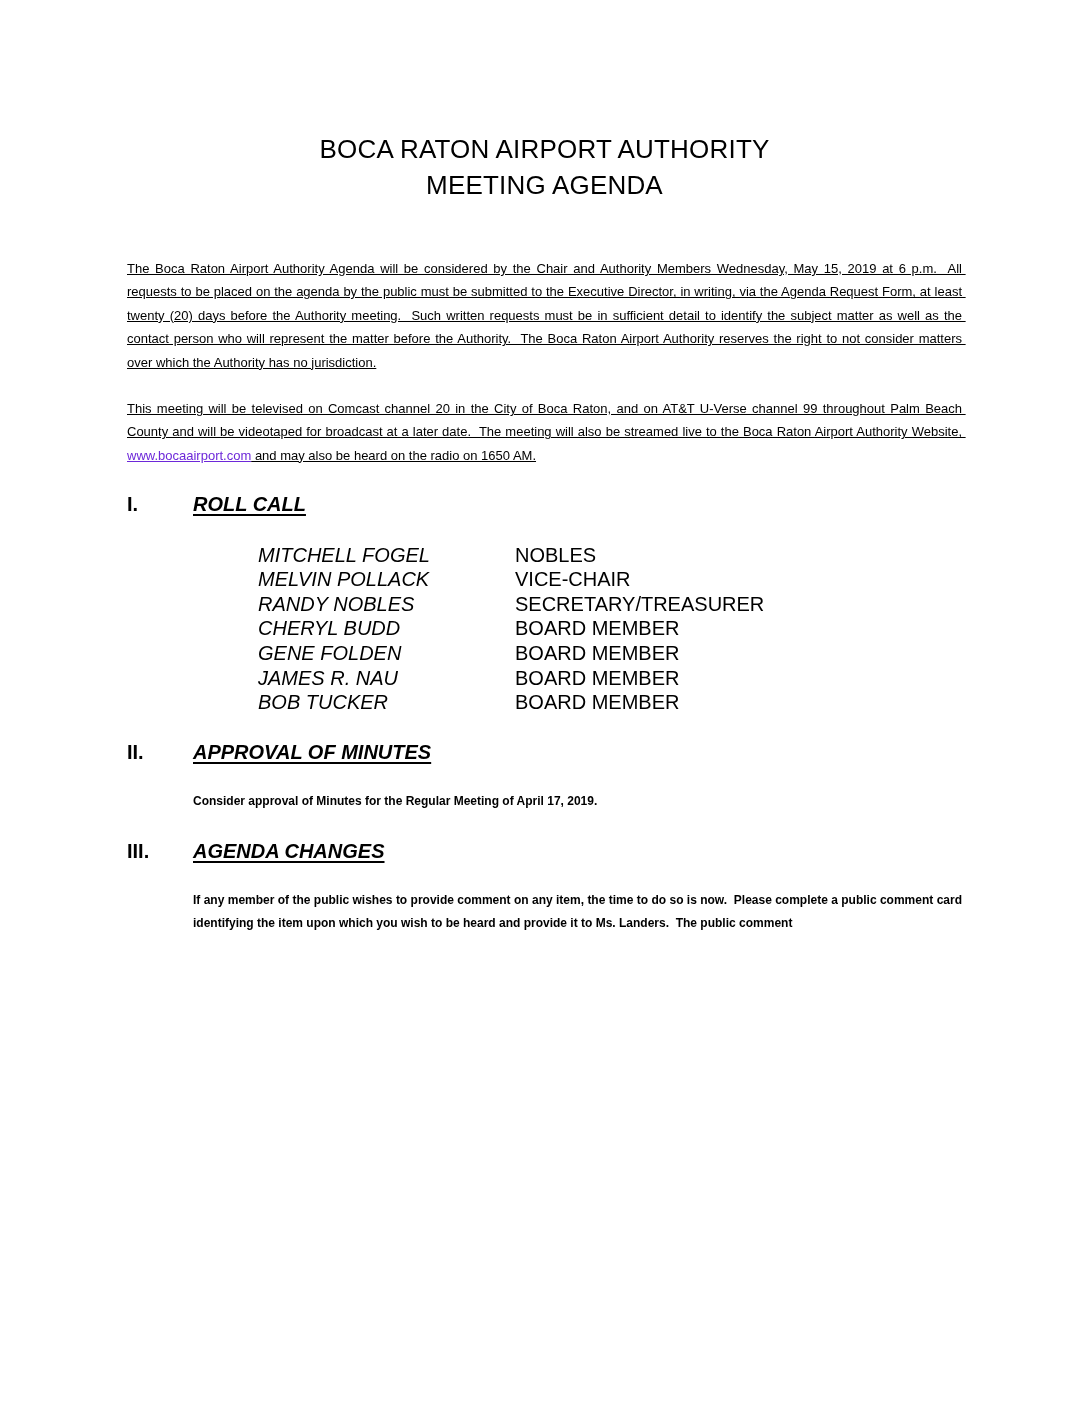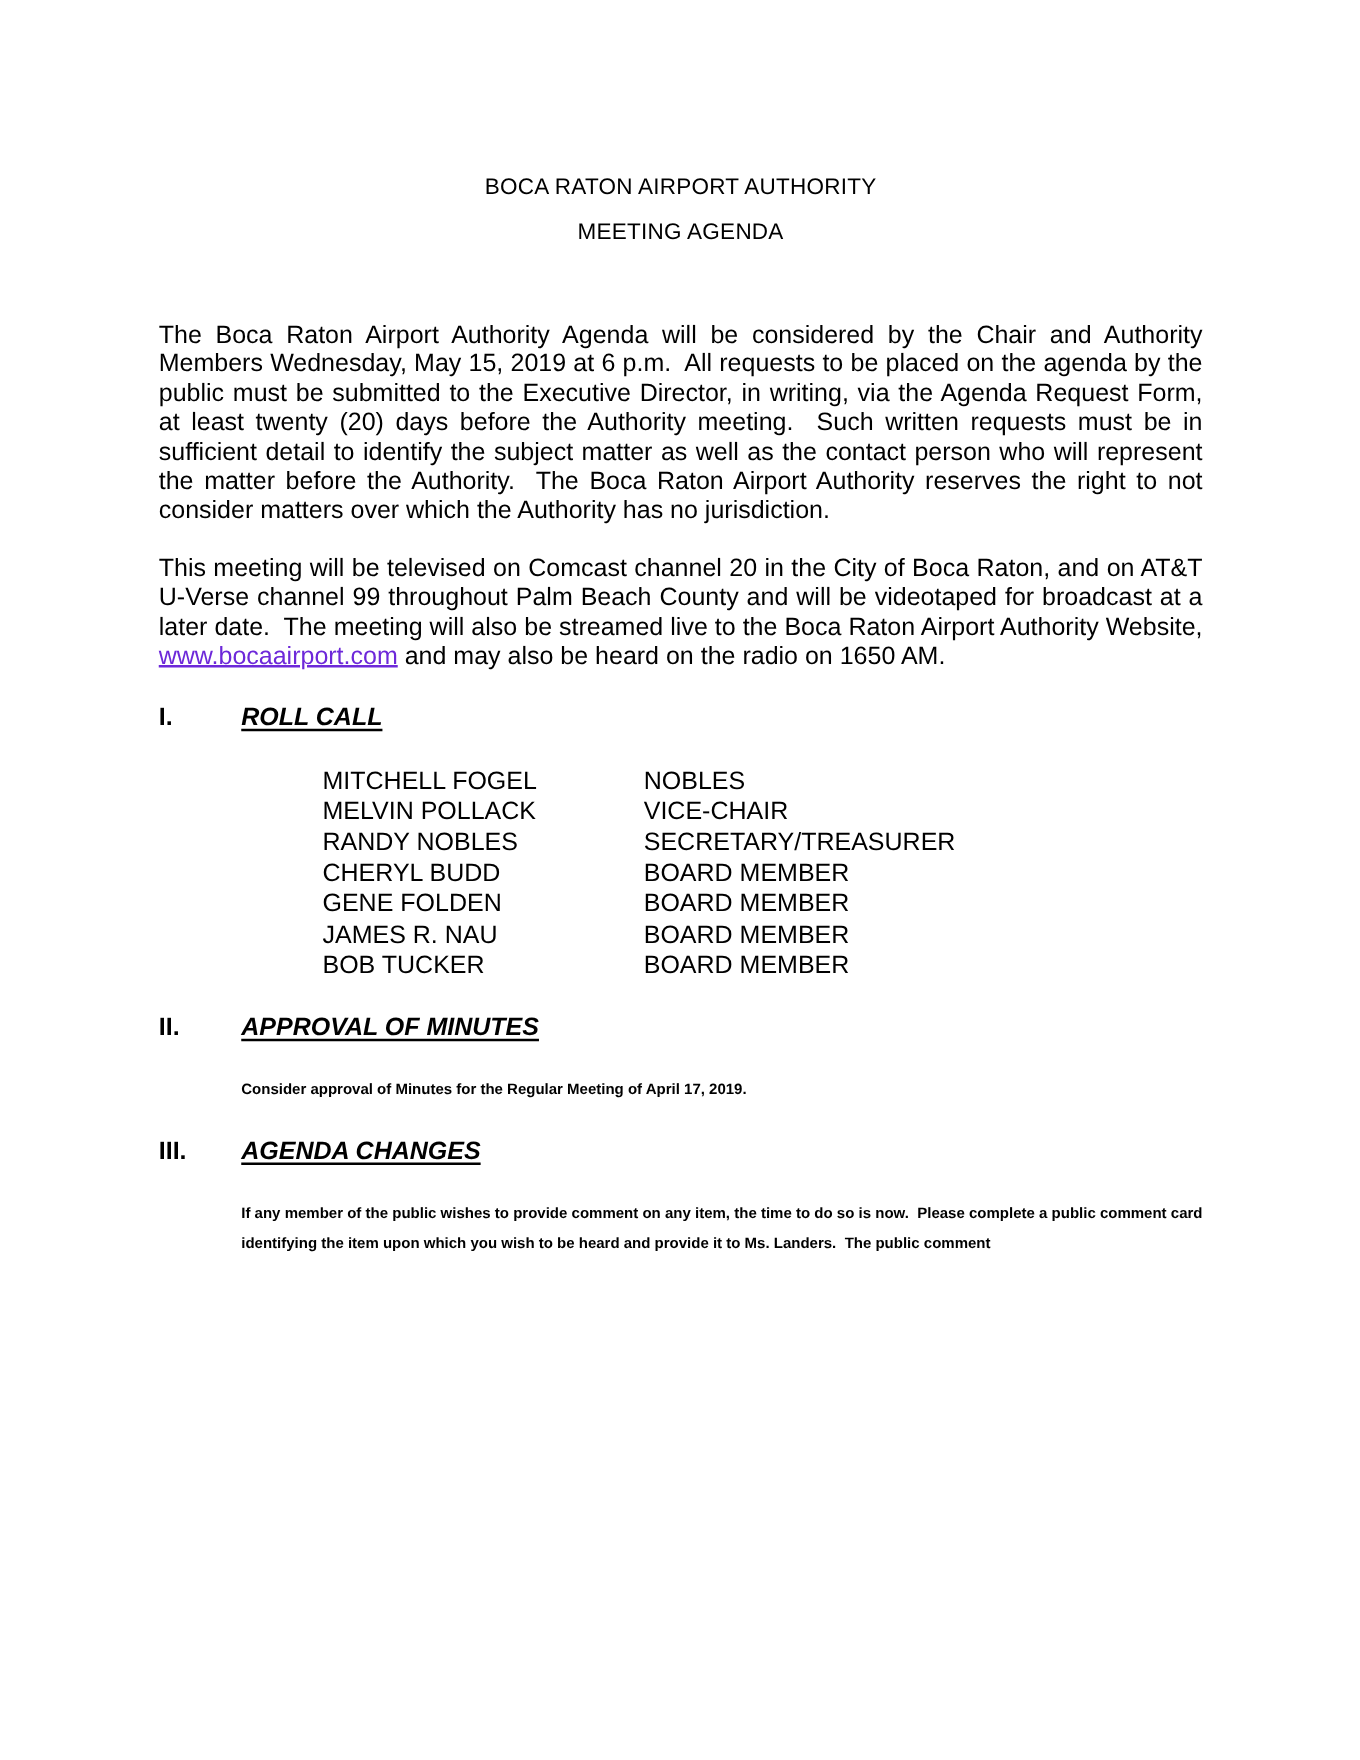--- a/index.html
+++ b/index.html
@@ -14,38 +14,39 @@
     box-sizing: border-box;
     width: 1088px;
     height: 1408px;
     padding: 131px 126px 40px 127px;
     overflow: hidden;
     background: #ffffff;
   }
   
   .doc-title {
     text-align: center;
-    font-size: 18px;
+    font-size: 26px;
     line-height: 36px;
     letter-spacing: 0.2px;
   }
   .date-block {
     margin-top: 26px;
     text-align: center;
     font-size: 26px;
     line-height: 34px;
     letter-spacing: 0.2px;
   }
   
   .para {
     margin: 0;
-    font-size: 20px;
+    font-size: 13px;
     line-height: 23.4px;
     text-align: justify;
     white-space: pre-wrap;
+    text-decoration: underline;
   }
   .intro { margin-top: 54px; }
   .broadcast { margin-top: 23px; }
   .doc-link {
     color: #6d28d9;
     text-decoration: underline;
   }
   
   .section-row {
     display: flex;
@@ -72,21 +73,21 @@
     white-space: pre-wrap;
     font-weight: bold;
   }
   
   .roll-call-list {
     margin: 26px 0 0 131px;
     font-size: 20px;
     line-height: 24.6px;
   }
   .roll-call-row { display: flex; }
-  .roll-call-name { flex: 0 0 257px; }
+  .roll-call-name { flex: 0 0 257px; font-style: italic; }
   .roll-call-role { flex: 1 1 auto; }
 </style>
 </head>
 <body>
 
 <div class="page">
 
   <div class="doc-title">
     <div>BOCA RATON AIRPORT AUTHORITY</div>
     <div>MEETING AGENDA</div>

